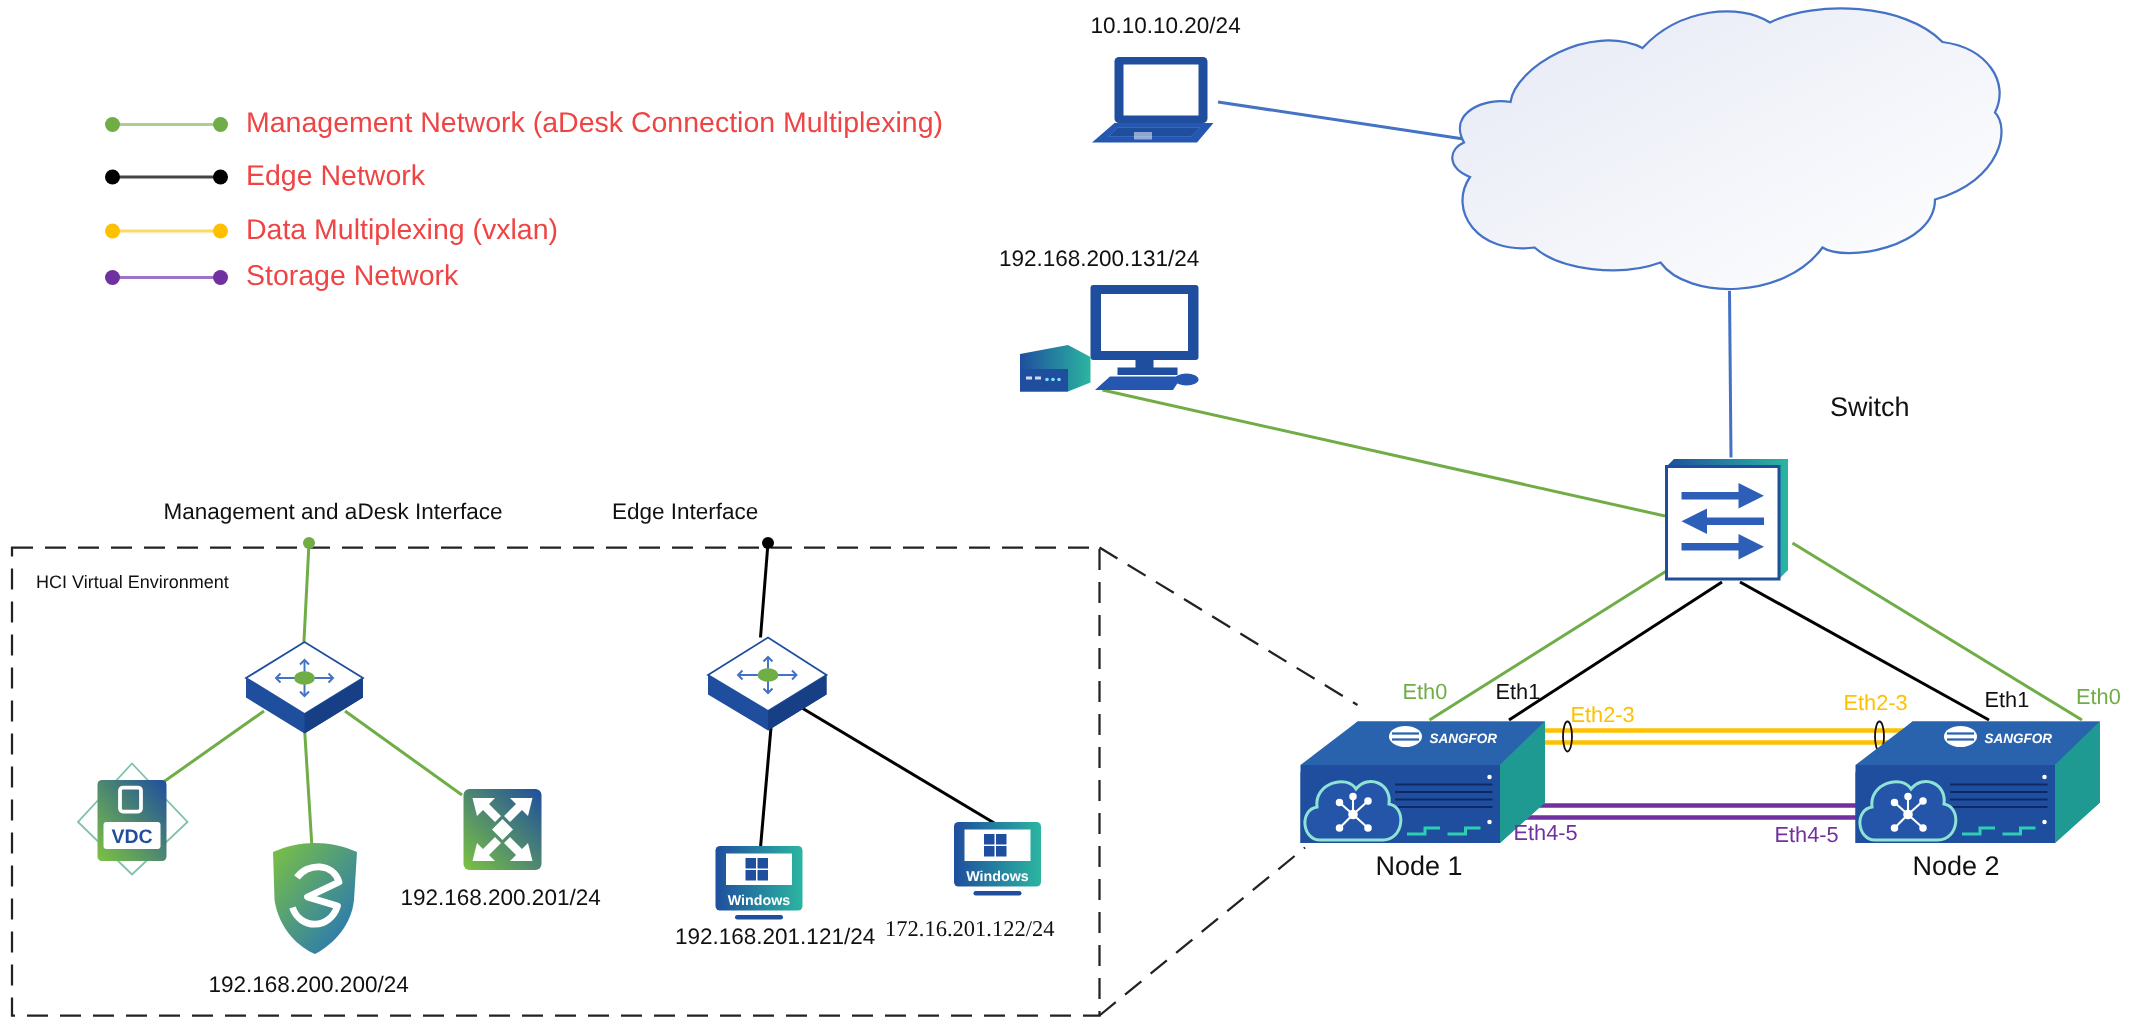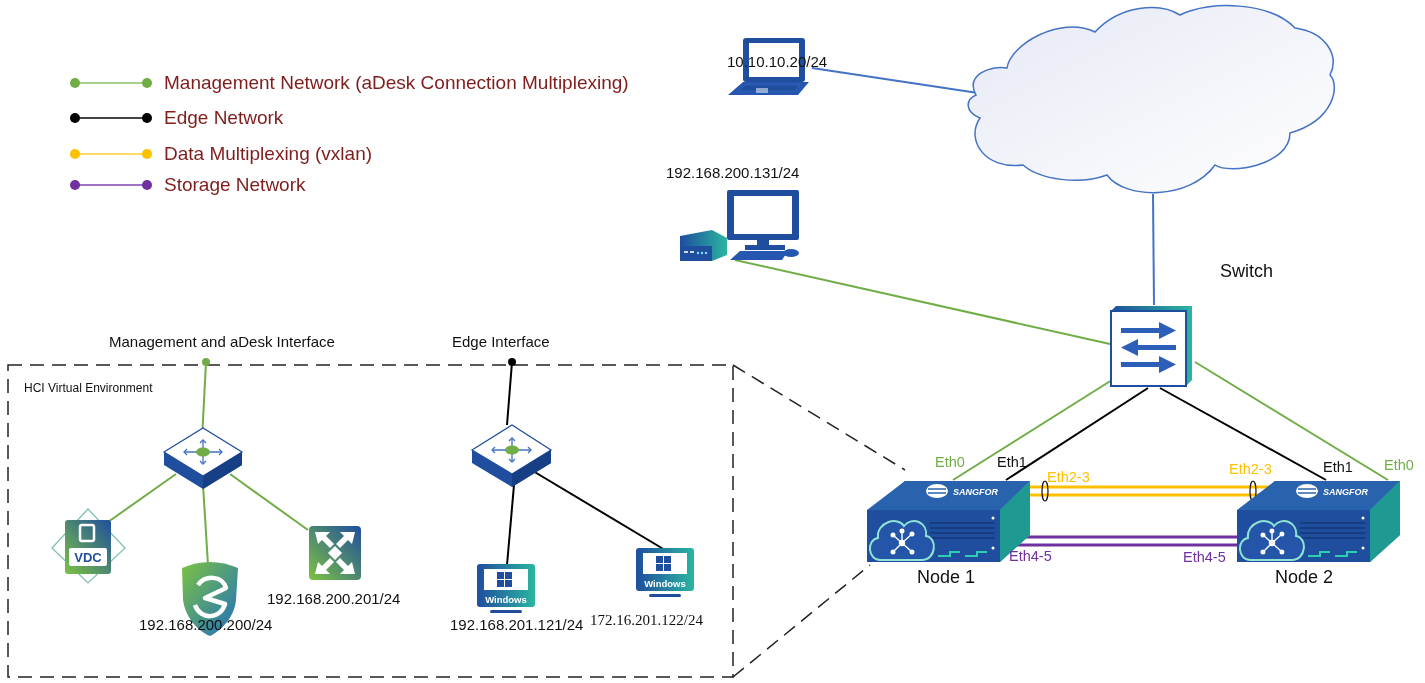--- a/index.html
+++ b/index.html
@@ -1,19 +1,19 @@
 <!DOCTYPE html>
 <html><head>
 <meta charset="utf-8">
 <style>
   html, body { margin:0; padding:0; background:#ffffff; }
   body { width:1425px; height:683px; position:relative; overflow:hidden; font-family:"Liberation Sans", sans-serif; }
   #diagram { position:absolute; left:0; top:0; width:1425px; height:683px; }
   .lbl { position:absolute; white-space:nowrap; color:#111; font-family:"Liberation Sans", sans-serif; }
-  .legend-text { font-size:19px; color:#7f1d1d; }
+  .legend-text { font-size:19px; color:#ef4444; }
   .ip { font-size:15px; }
   .big { font-size:18px; }
   .port { font-size:14.5px; }
   .small { font-size:12px; }
 </style>
 </head>
 <body>
 
 <svg id="diagram" width="1425" height="683" viewBox="0 0 1425 683" xmlns="http://www.w3.org/2000/svg">
   <defs>
@@ -306,36 +306,36 @@
     <text x="665" y="587" text-anchor="middle" font-family="Liberation Sans, sans-serif" font-size="9.5" font-weight="bold" fill="#ffffff">Windows</text>
     <rect x="649" y="594" width="32" height="3" rx="1.5" fill="#1f4e9e"></rect>
   </g>
 </svg>
 
 <div class="lbl legend-text" style="left:164px; top:72px;">Management Network (aDesk Connection Multiplexing)</div>
 <div class="lbl legend-text" style="left:164px; top:107px;">Edge Network</div>
 <div class="lbl legend-text" style="left:164px; top:143px;">Data Multiplexing (vxlan)</div>
 <div class="lbl legend-text" style="left:164px; top:174px;">Storage Network</div>
 
-<div class="lbl ip" style="left:727px; top:9px;margin-top:44px;">10.10.10.20/24</div>
+<div class="lbl ip" style="left:727px; top:9px;">10.10.10.20/24</div>
 <div class="lbl ip" style="left:666px; top:164px;">192.168.200.131/24</div>
 <div class="lbl big" style="left:1220px; top:261px;">Switch</div>
 
 <div class="lbl port" style="left:935px; top:454px; color:#70ad47;">Eth0</div>
 <div class="lbl port" style="left:997px; top:454px; color:#111;">Eth1</div>
 <div class="lbl port" style="left:1047px; top:469px; color:#ffc000;">Eth2-3</div>
 <div class="lbl port" style="left:1009px; top:548px; color:#7030a0;">Eth4-5</div>
 <div class="lbl big" style="left:917px; top:567px;">Node 1</div>
 
 <div class="lbl port" style="left:1229px; top:461px; color:#ffc000;">Eth2-3</div>
 <div class="lbl port" style="left:1323px; top:459px; color:#111;">Eth1</div>
 <div class="lbl port" style="left:1384px; top:457px; color:#70ad47;">Eth0</div>
 <div class="lbl port" style="left:1183px; top:549px; color:#7030a0;">Eth4-5</div>
 <div class="lbl big" style="left:1275px; top:567px;">Node 2</div>
 
 <div class="lbl ip" style="left:74px; top:333px;margin-left:35px;">Management and aDesk Interface</div>
-<div class="lbl ip" style="left:452px; top:333px;">Edge Interface</div>
+<div class="lbl ip" style="left:408px; top:333px;">Edge Interface</div>
 <div class="lbl small" style="left:24px; top:381px;">HCI Virtual Environment</div>
 
-<div class="lbl ip" style="left:139px; top:616px;">192.168.200.200/24</div>
+<div class="lbl ip" style="left:139px; top:648px;">192.168.200.200/24</div>
 <div class="lbl ip" style="left:267px; top:590px;">192.168.200.201/24</div>
 <div class="lbl ip" style="left:434px; top:616px;margin-left:16px;">192.168.201.121/24</div>
 <div class="lbl ip" style="left:590px; top:612px;font-family:Liberation Serif, serif;">172.16.201.122/24</div>
 
 </body></html>

